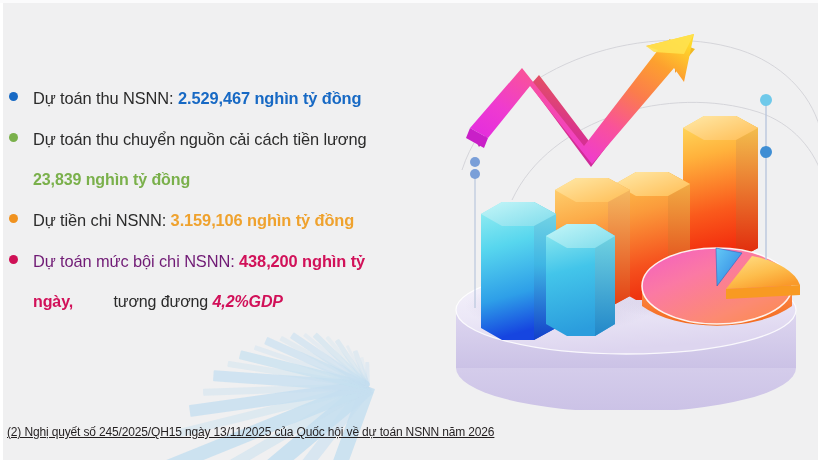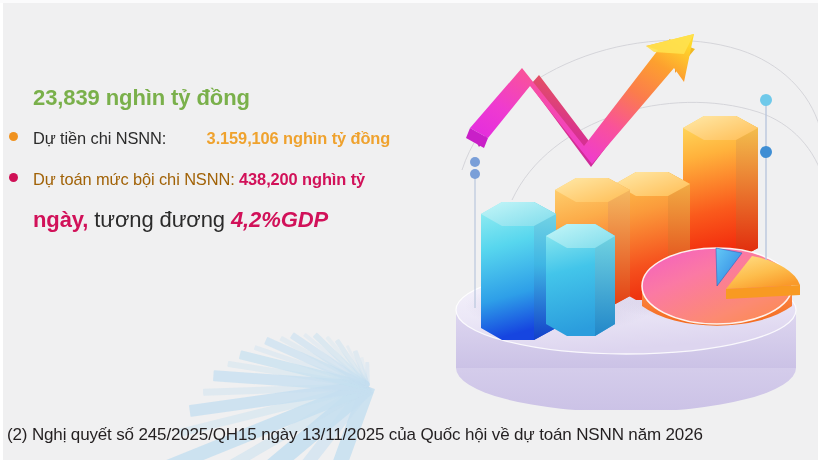--- a/index.html
+++ b/index.html
@@ -26,26 +26,26 @@
   
   .bullets{position:absolute;left:0;top:78px;width:440px;z-index:20;}
   .brow{position:relative;min-height:41px;padding-left:33px;}
   .bullet-dot{
     position:absolute;left:9px;top:14px;width:9px;height:9px;border-radius:50%;
   }
   .btext{
     font-size:16.4px;color:#2b2b2b;line-height:41px;white-space:nowrap;letter-spacing:-0.1px;
   }
   .btext b{font-weight:bold;}
-  .cont{padding-left:33px;font-size:22px;line-height:40px;white-space:nowrap;letter-spacing:-0.1px;color:#2b2b2b;}
+  .cont{padding-left:33px;font-size:16px;line-height:40px;white-space:nowrap;letter-spacing:-0.1px;color:#2b2b2b;}
 
   
   .footnote{
     position:absolute;left:7px;top:425px;
-    font-size:17px;color:#231f20;letter-spacing:-0.15px;z-index:30;
+    font-size:12px;color:#231f20;letter-spacing:-0.15px;z-index:30;text-decoration:underline;
   }
 
   
   .illus{position:absolute;left:440px;top:10px;width:378px;height:400px;z-index:10;}
   .illus svg{display:block;}
 </style>
 </head>
 <body>
 
 <div class="infographic">
@@ -270,29 +270,37 @@
       </g>
       <g>
         <line x1="326" y1="90" x2="326" y2="250" stroke="#b9c6dd" stroke-width="1.4"></line>
         <circle cx="326" cy="90" r="6" fill="#6fc9ea"></circle>
         <circle cx="326" cy="142" r="6" fill="#3f8ed4"></circle>
       </g>
     </svg>
   </div>
 
   <div class="bullets" id="bullets">
+      <div class="brow">
+        <span class="bullet-dot" style="background: rgb(23, 105, 196);"></span>
+        <div class="btext"><span style="color: rgb(43, 43, 43);">Dự toán thu NSNN: </span><b style="color: rgb(23, 105, 196);">2.529,467  nghìn tỷ đồng</b></div>
+      </div>
+      <div class="brow">
+        <span class="bullet-dot" style="background: rgb(122, 176, 75);"></span>
+        <div class="btext"><span style="color: rgb(43, 43, 43);">Dự toán thu chuyển nguồn cải cách tiền lương</span></div>
+      </div>
       <div class="cont"><b style="color: rgb(122, 176, 75);">23,839 nghìn tỷ đồng</b></div>
       <div class="brow">
         <span class="bullet-dot" style="background: rgb(240, 146, 31);"></span>
-        <div class="btext"><span style="color: rgb(43, 43, 43);">Dự tiền chi NSNN: </span><b style="color: rgb(239, 162, 46); margin-left: 36px;">3.159,106 nghìn tỷ đồng</b></div>
+        <div class="btext"><span style="color: rgb(43, 43, 43);">Dự tiền chi NSNN: </span><b style="color: rgb(239, 162, 46);">3.159,106 nghìn tỷ đồng</b></div>
       </div>
       <div class="brow">
         <span class="bullet-dot" style="background: rgb(207, 16, 86);"></span>
-        <div class="btext"><span style="color: #a16207;">Dự toán mức bội chi NSNN: </span><b style="color: rgb(209, 17, 89);">438,200 nghìn tỷ</b></div>
+        <div class="btext"><span style="color: #701a75;">Dự toán mức bội chi NSNN: </span><b style="color: rgb(209, 17, 89);">438,200 nghìn tỷ</b></div>
       </div>
-      <div class="cont"><b style="color: rgb(209, 17, 89);">ngày,</b><span style="color: rgb(43, 43, 43);"> tương đương </span><b style="color: rgb(209, 17, 89); font-style: italic;">4,2%GDP</b></div>
+      <div class="cont"><b style="color: rgb(209, 17, 89);">ngày,</b><span style="color: rgb(43, 43, 43); margin-left: 36px;"> tương đương </span><b style="color: rgb(209, 17, 89); font-style: italic;">4,2%GDP</b></div>
     </div>
 
   <div class="footnote">(2) Nghị quyết số 245/2025/QH15 ngày 13/11/2025 của Quốc hội về dự toán NSNN năm 2026</div>
 
   <div class="edge-left"></div>
   <div class="edge-top"></div>
 </div>
 
 </body></html>

